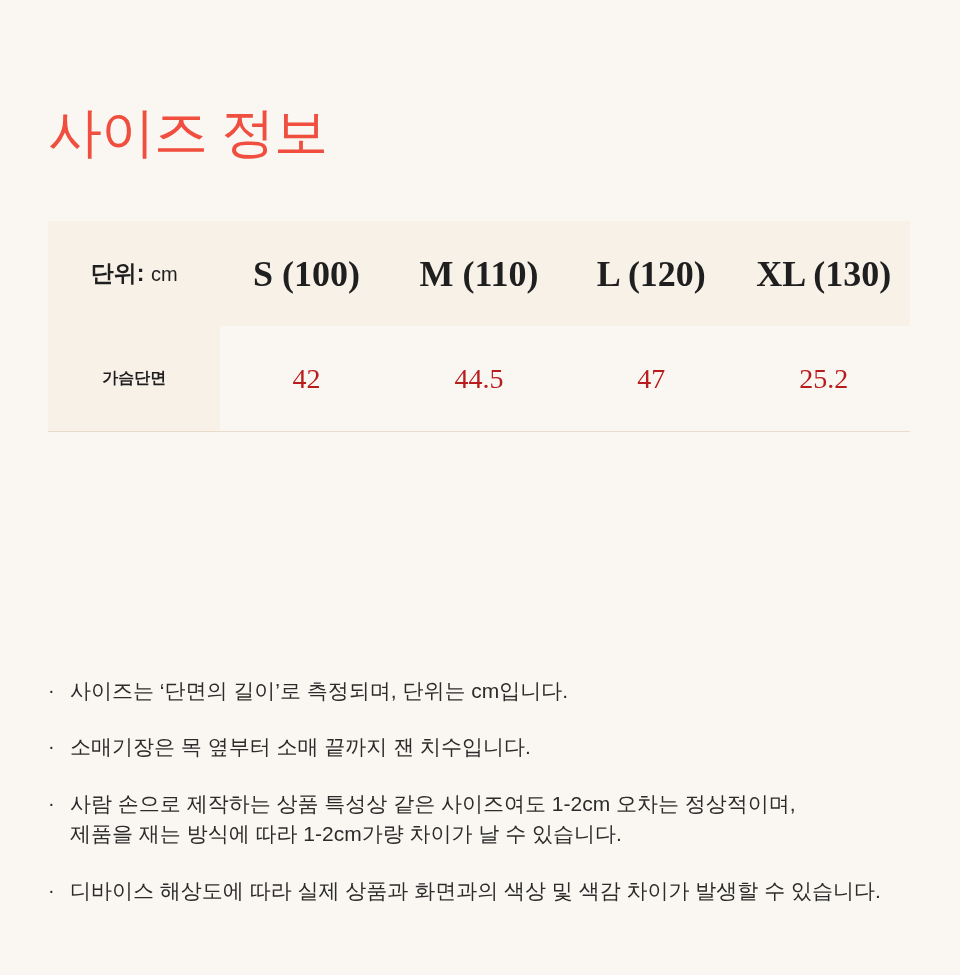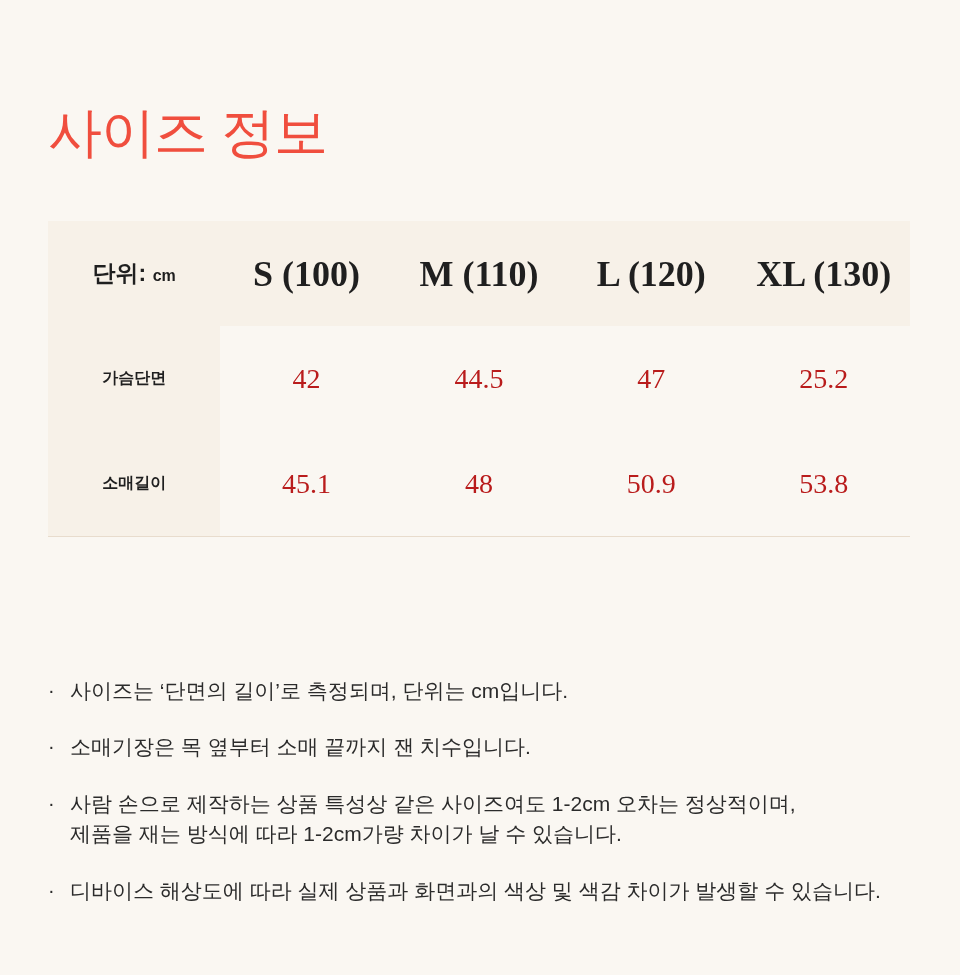--- a/index.html
+++ b/index.html
@@ -54,22 +54,22 @@
     height: 103px;
     font-size: 25px;
     font-weight: 700;
     color: #1f1f1f;
     border-bottom: 1px solid #eadfd0;
   }
   thead th.unit-cell {
     font-size: 23px;
   }
   thead th.unit-cell .unit-small {
-    font-size: 16px;
-    font-weight: 700;
+    font-size: 20px;
+    font-weight: 400;
   }
   thead th.num-head {
     font-family: "Liberation Serif", serif;
     font-size: 36px;
     font-weight: 700;
   }
   tbody tr {
     background: transparent;
   }
   tbody td {
@@ -148,27 +148,20 @@
         </tr>
       </thead>
       <tbody>
         <tr>
           <td class="row-label">가슴단면</td>
           <td>42</td>
           <td>44.5</td>
           <td>47</td>
           <td>25.2</td>
         </tr>
-        <tr>
-          <td class="row-label">소매길이</td>
-          <td>45.1</td>
-          <td>48</td>
-          <td>50.9</td>
-          <td>53.8</td>
-        </tr>
       </tbody>
     </table>
   </div>
 
   <div class="notes">
     <div class="note">
       <span class="bullet">·</span>
       <span class="note-text">사이즈는 ‘단면의 길이’로 측정되며, 단위는 cm입니다.</span>
     </div>
     <div class="note">

